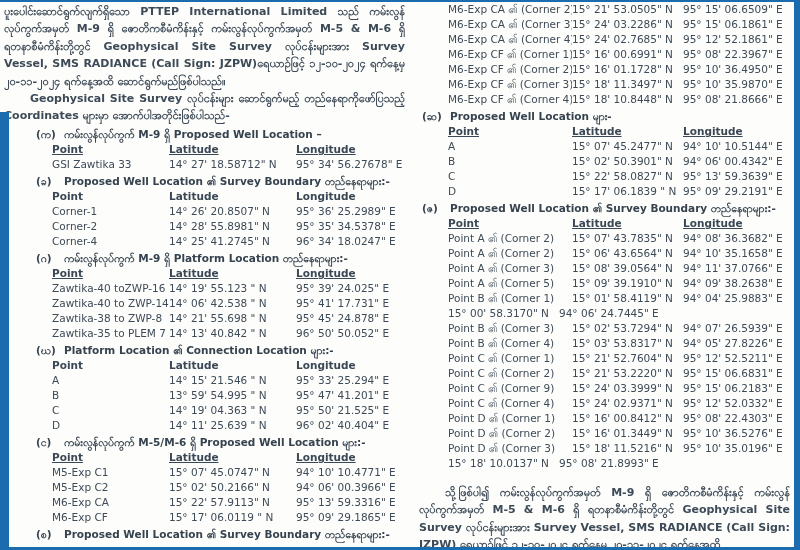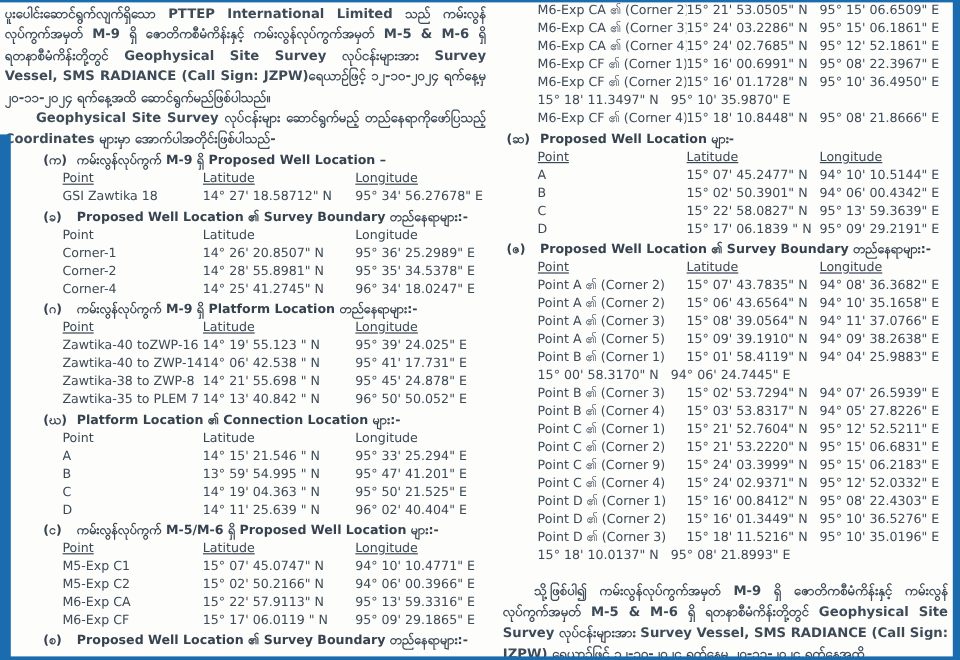--- a/index.html
+++ b/index.html
@@ -33,21 +33,21 @@
 
   .t-row{display:flex;white-space:nowrap;}
   .col-left .t-row{margin-left:48px;}
   .col-right .t-row{margin-left:29px;}
   .col-left .c0{flex:0 0 117px;}
   .col-left .c1{flex:0 0 127px;}
   .col-left .c2{flex:1;}
   .col-right .c0{flex:0 0 124px;}
   .col-right .c1{flex:0 0 111px;}
   .col-right .c2{flex:1;}
-  .t-row.head{color:#3a4754;}
+  .t-row.head{color:#3a4754;font-weight:bold;}
   .t-row.head.u span{text-decoration:underline;}
   .t-row span{overflow:hidden;}
 </style>
 </head>
 <body>
 
 <div class="frame frame-top"></div>
 <div class="frame frame-right"></div>
 <div class="frame frame-bottom"></div>
 <div class="frame frame-left"></div>
@@ -61,21 +61,21 @@
           <div class="sec-heading t-line">
             <span class="sec-label">(က)</span>
             <span class="sec-title">ကမ်းလွန်လုပ်ကွက် M-9 ရှိ Proposed Well Location –</span>
           </div>
           <div class="t-row t-line head u">
             <span class="c0">Point</span>
             <span class="c1">Latitude</span>
             <span class="c2">Longitude</span>
           </div>
           <div class="t-row t-line">
-            <span class="c0">GSI Zawtika 18</span>
+            <span class="c0">GSI Zawtika 33</span>
             <span class="c1">14° 27' 18.58712" N</span>
             <span class="c2">95° 34' 56.27678" E</span>
           </div>
         </div>
         <div class="section">
           <div class="sec-heading t-line">
             <span class="sec-label">(ခ)</span>
             <span class="sec-title">Proposed Well Location ၏ Survey Boundary တည်နေရာများ:-</span>
           </div>
           <div class="t-row t-line head">
@@ -222,20 +222,21 @@
             <span class="c0">M6-Exp CF ၏ (Corner 1)</span>
             <span class="c1">15° 16' 00.6991" N</span>
             <span class="c2">95° 08' 22.3967" E</span>
           </div>
           <div class="t-row t-line">
             <span class="c0">M6-Exp CF ၏ (Corner 2)</span>
             <span class="c1">15° 16' 01.1728" N</span>
             <span class="c2">95° 10' 36.4950" E</span>
           </div>
           <div class="t-row t-line">
+            <span class="c0">M6-Exp CF ၏ (Corner 3)</span>
             <span class="c1">15° 18' 11.3497" N</span>
             <span class="c2">95° 10' 35.9870" E</span>
           </div>
           <div class="t-row t-line">
             <span class="c0">M6-Exp CF ၏ (Corner 4)</span>
             <span class="c1">15° 18' 10.8448" N</span>
             <span class="c2">95° 08' 21.8666" E</span>
           </div>
         </div>
         <div class="section">

